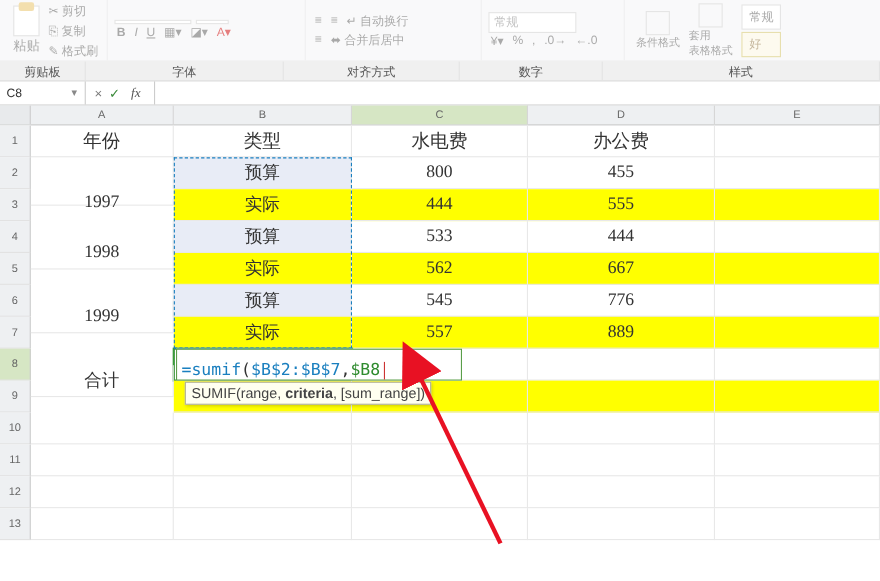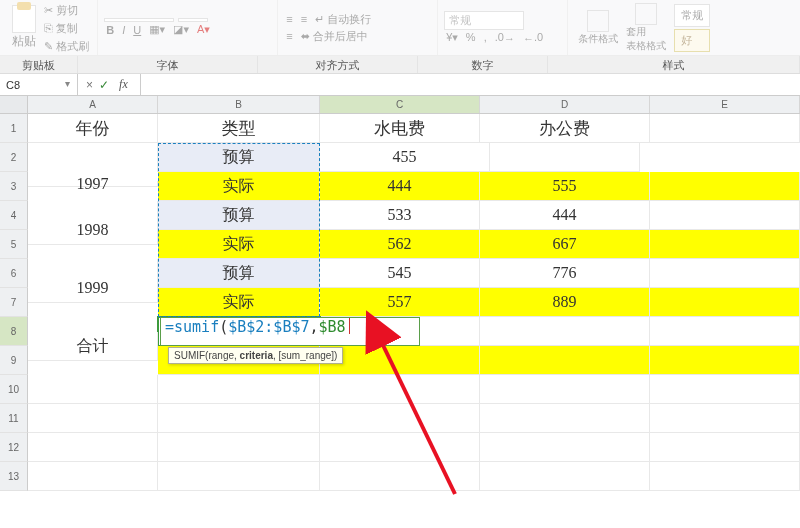--- a/index.html
+++ b/index.html
@@ -45,30 +45,30 @@
   .cA { width: 130px; }
   .cB { width: 162px; }
   .cC { width: 160px; }
   .cD { width: 170px; }
   .cE { width: 150px; }
   
   
   .sel-range { position:absolute; border:1.5px dashed #1a7fbf; pointer-events:none; }
   
   
-  .edit-cell { position:absolute; border:1px solid #5a9e4a; background:#fff; display:flex; align-items:flex-start; padding:0 4px; font-family:"SimSun", Consolas, monospace; font-size:15px; }
+  .edit-cell { position:absolute; border:1px solid #5a9e4a; background:#fff; display:flex; align-items:flex-end; padding:0 4px; font-family:"SimSun", Consolas, monospace; font-size:15px; }
   .edit-cell .tok-fn { color:#1a7fbf; }
   .edit-cell .tok-par { color:#333; }
   .edit-cell .tok-a1 { color:#1a7fbf; }
   .edit-cell .tok-a2 { color:#2e8b2e; }
   .cursor-bar { width:1px; height:16px; background:#c33; margin-left:3px; animation: blink 1s step-end infinite; }
   @keyframes blink { 50% { opacity:0; } }
   
   
-  .fn-tip { position:absolute; background:#fffff0; border:1px solid #b0b090; font-size:10px; padding:2px 5px; color:#444; font-family: Arial; box-shadow:1px 1px 3px rgba(0,0,0,0.2); }
+  .fn-tip { position:absolute; background:#fffff0; border:1px solid #b0b090; font-size:13px; padding:2px 5px; color:#444; font-family: Arial; box-shadow:1px 1px 3px rgba(0,0,0,0.2); }
   .fn-tip .hl { font-weight:bold; }
   
   
   .arrow { position:absolute; pointer-events:none; }
   .arrow svg { overflow:visible; }
   
   
   .ribbon-right { display:flex; align-items:center; gap:8px; padding:0 10px; }
   .cond-fmt { display:flex; flex-direction:column; align-items:center; font-size:10px; color:#555; }
   .cf-ico { width:22px; height:22px; border:1px solid #ccc; }
@@ -193,20 +193,21 @@
     <div class="cell cB hdr">类型</div>
     <div class="cell cC hdr">水电费</div>
     <div class="cell cD hdr">办公费</div>
     <div class="cell cE"></div>
   </div>
 
   <div class="row">
     <div class="rh">2</div>
     <div class="cell cA" style="border-bottom:none;"></div>
     <div class="cell cB lav">预算</div>
+    <div class="cell cC">800</div>
     <div class="cell cD">455</div>
     <div class="cell cE"></div>
   </div>
   <div class="row">
     <div class="rh">3</div>
     <div class="cell cA" style="align-items: center; position: relative; justify-content: center; transform: translateY(-14px); border-top: none; margin-top: 23px;">1997</div>
     <div class="cell cB yellow">实际</div>
     <div class="cell cC yellow">444</div>
     <div class="cell cD yellow">555</div>
     <div class="cell cE yellow"></div>

